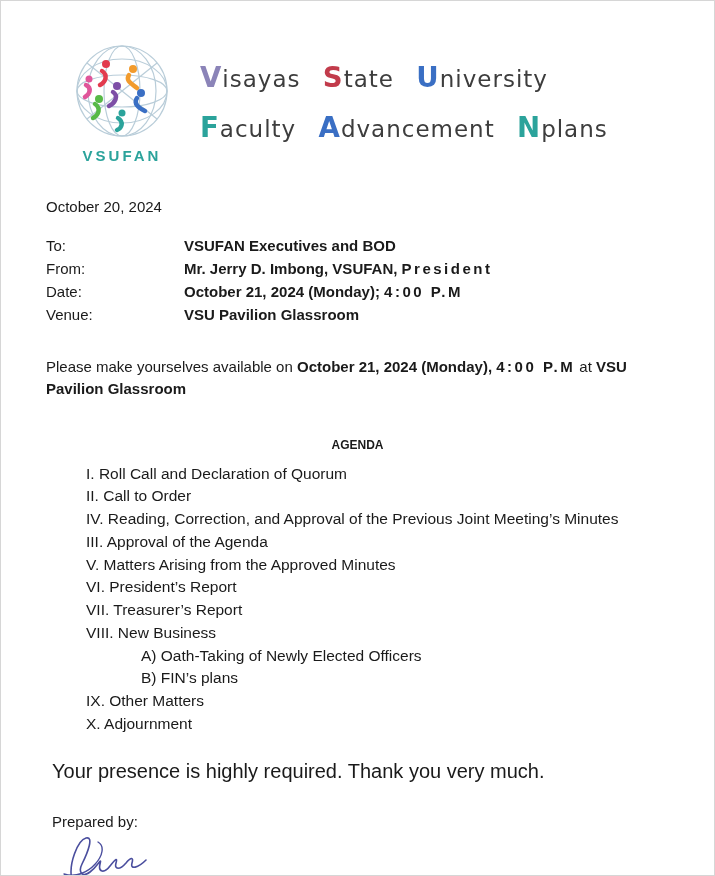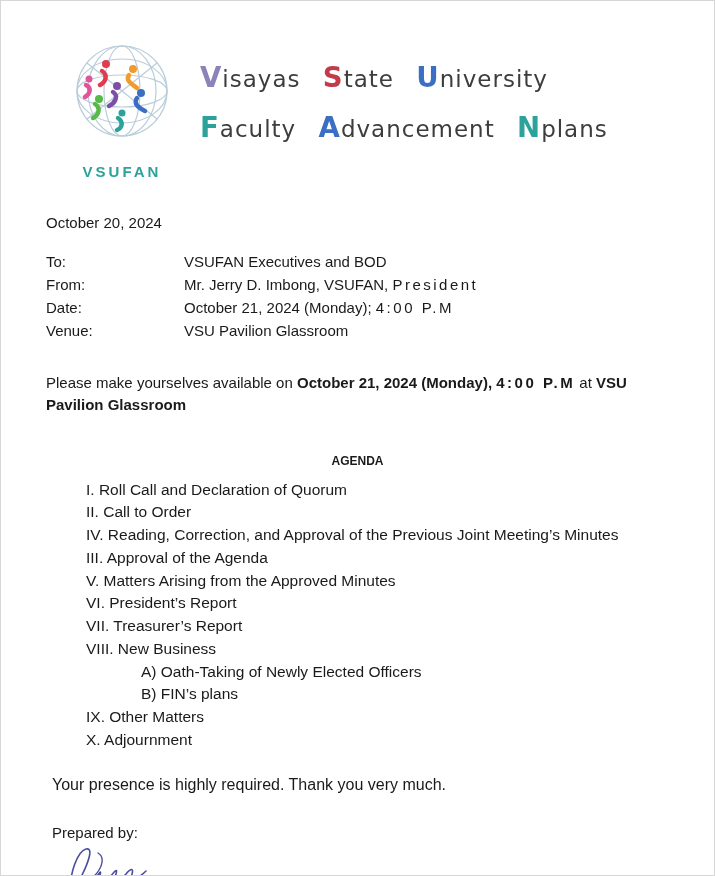--- a/index.html
+++ b/index.html
@@ -8,48 +8,48 @@
   .page {
     width: 715px; height: 876px; background: #fff; position: relative;
     overflow: hidden; border: 1px solid #d6d6d6;
   }
   
   .header { display: flex; align-items: flex-start; padding: 40px 88px 0 50px; }
   .logo { width: 142px; text-align: center; }
   .logo svg { display: block; margin: 0 auto; }
   .logo-text {
     color: #2ba39b; font-size: 15px; font-weight: bold;
-    letter-spacing: 3px; margin-top: 18px;
+    letter-spacing: 3px; margin-top: 2px;
   }
   .title-block {
     flex: 1; text-align: left; padding-top: 20px;
     font-family: "DejaVu Sans", sans-serif; color: #3d3d3d;
   }
   .title-line { font-size: 23px; margin-bottom: 17px; letter-spacing: 1px; white-space: nowrap; }
   .title-line .word { margin: 0 7px; }
   .cap { font-size: 1.2em; font-weight: 600; }
   .cap-purple { color: #8b84b8; }
   .cap-red    { color: #c23b4b; }
   .cap-blue   { color: #3a6fc4; }
   .cap-teal   { color: #2ba39b; }
   
   .content { padding: 0 45px; font-size: 15px; }
   .date-line { margin-top: 34px; }
   .memo { margin-top: 22px; }
   .memo-row { display: flex; margin-bottom: 5px; line-height: 1.2; align-items: center; }
   .memo-row .label { width: 138px; flex: 0 0 138px; }
-  .memo-row .value { font-weight: normal; }
+  .memo-row .value { font-weight: bold; }
   .spaced { letter-spacing: 2.5px; }
   .notice { margin-top: 32px; line-height: 1.45; width: 638px; }
   .bold { font-weight: bold; }
   .agenda-title { text-align: center; font-weight: bold; margin-top: 38px; font-size: 12px; }
   .agenda { margin-top: 14px; padding-left: 40px; }
   .agenda-item { margin-bottom: 6.5px; font-size: 15.5px; line-height: 1.05; }
   .agenda-item.sub { padding-left: 55px; }
-  .closing { margin-top: 28px; font-size: 16px; padding-left: 6px; }
+  .closing { margin-top: 28px; font-size: 20px; padding-left: 6px; }
   .sig-block { margin-top: 30px; padding-left: 6px; }
   .sig-svg { display: block; margin: 0 0 -16px 2px; }
 </style>
 </head>
 <body>
 
 <div class="page">
 
   <div class="header">
     <div class="logo">

